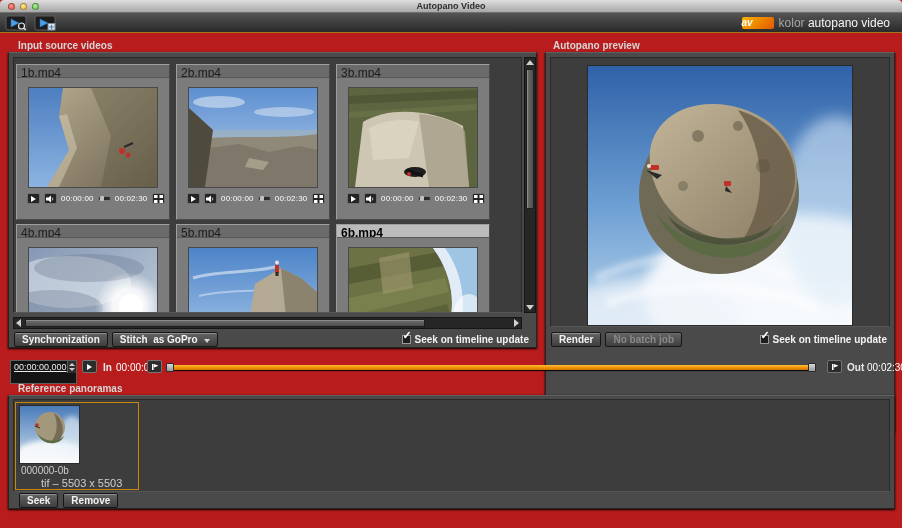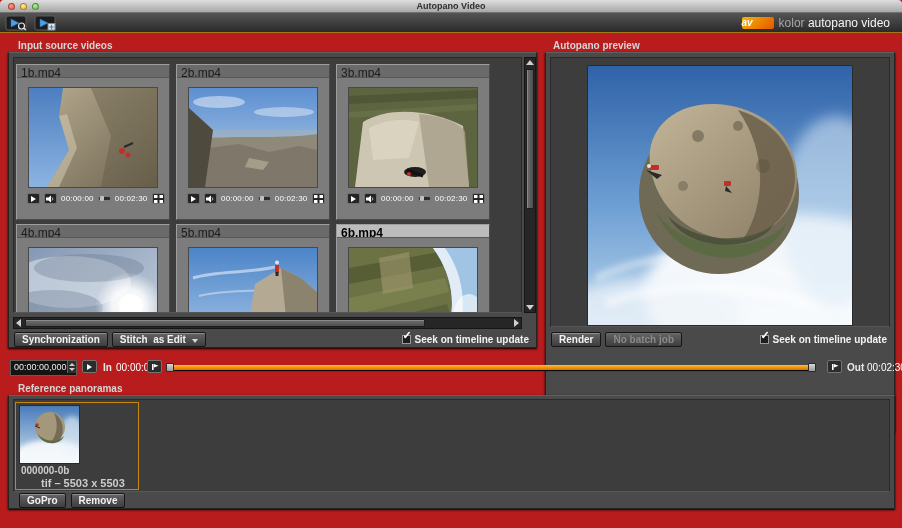--- a/index.html
+++ b/index.html
@@ -72,36 +72,36 @@
   .f-right{margin-left:auto;}
 
   
   .panel-preview{left:545px;top:52px;width:350px;height:380px;}
   .preview-vp{left:4px;top:4px;width:340px;height:270px;}
   .preview-img{position:absolute;left:37px;top:8px;width:264px;height:259px;box-shadow:0 0 0 1px #2a2a2a;}
   .preview-img svg{display:block;width:264px;height:259px;}
 
   
   .timeline{position:absolute;left:0;top:358px;width:902px;height:18px;}
-  .spin{position:absolute;left:10px;top:2px;width:67px;height:16px;background:#141414;border:1px solid #5e5e5e;color:#ececec;font-size:9px;line-height:12px;padding-left:3px;cursor:text;}
+  .spin{position:absolute;left:10px;top:2px;width:67px;height:24px;background:#141414;border:1px solid #5e5e5e;color:#ececec;font-size:9px;line-height:12px;padding-left:3px;cursor:text;text-decoration:underline;}
   .spin-arrows{position:absolute;right:0;top:0;width:9px;height:12px;background:#2e2e2e;border-left:1px solid #5e5e5e;}
   .spin-arrows .arr.up{border-bottom-width:3px;border-left-width:3px;border-right-width:3px;top:2px;left:1px;}
   .spin-arrows .arr.down{border-top-width:3px;border-left-width:3px;border-right-width:3px;bottom:2px;left:1px;}
   .tl-btn{position:absolute;top:2px;width:15px;height:13px;background:#2c2c2c;border:1px solid #747474;border-radius:2px;
     display:flex;align-items:center;justify-content:center;padding:0;cursor:pointer;}
   .tl-label{position:absolute;top:4px;font-size:10px;color:#e8e8e8;font-weight:bold;}
   .tl-time{position:absolute;top:4px;font-size:10px;color:#fff;}
   .track{position:absolute;left:167px;top:6px;width:652px;height:9px;cursor:pointer;}
   .track-bar{position:absolute;left:2px;top:1px;width:642px;height:5px;border-radius:3px;
     background:linear-gradient(#ffbe3c,#f09200 55%,#cf7a00);box-shadow:0 1px 1px #000;}
   .tl-handle{position:absolute;top:-1px;width:8px;height:9px;background:linear-gradient(#d9d9d9,#9a9a9a);border:1px solid #2a2a2a;border-radius:1px;cursor:ew-resize;}
 
   
   .panel-ref{left:8px;top:395px;width:887px;height:114px;}
-  .ref-vp{left:4px;top:3px;width:877px;height:93px;font-weight:bold;}
+  .ref-vp{left:4px;top:3px;width:877px;height:93px;}
   .ref-card{position:absolute;left:1px;top:2px;width:124px;height:88px;border:1px solid #c8860a;background:#3d3d3d;cursor:pointer;}
   .ref-thumb{position:absolute;left:4px;top:3px;width:59px;height:57px;box-shadow:0 0 0 1px #2a2a2a;}
   .ref-thumb svg{display:block;width:59px;height:57px;}
   .ref-name{position:absolute;left:5px;top:62px;font-size:10px;color:#cdcdcd;}
   .ref-meta{position:absolute;left:5px;top:74px;font-size:11px;color:#cdcdcd;margin-left:20px;}
   .ref-footer{position:absolute;left:10px;top:97px;display:flex;gap:5px;}
 </style>
 </head>
 <body>
 
@@ -356,21 +356,21 @@
     </div>
 
     <div class="hscroll">
       <span class="arr left"></span>
       <div class="sb-thumb" style="left:11px;top:1px;width:400px;height:8px"></div>
       <span class="arr right"></span>
     </div>
 
     <div class="panel-footer">
       <button class="btn">Synchronization</button>
-      <button class="btn"><span>Stitch</span>&nbsp;&nbsp;<span>as Edit</span><span class="caret-down"></span></button>
+      <button class="btn"><span>Stitch</span>&nbsp;&nbsp;<span>as GoPro</span><span class="caret-down"></span></button>
       <label class="checkbox f-right">
         <span class="cb-box">
             <span class="cb-check">✓</span>
           </span>
         <span>Seek on timeline update</span>
       </label>
     </div>
   </div>
 
   <div class="section-label" style="left:553px;top:40px">Autopano preview</div>
@@ -489,18 +489,18 @@
             <path d="M18,28 C24,36 38,37 44,30 C40,40 22,40 18,28 Z" fill="#5c6a44"></path>
             <circle cx="17" cy="19" r="1.8" fill="#c03028"></circle>
               <path d="M15,20 l5,2" stroke="#2a2a2a" stroke-width="1"></path>
           </svg>
         </div>
         <div class="ref-name">000000-0b</div>
         <div class="ref-meta">tif – 5503 x 5503</div>
       </div>
     </div>
     <div class="ref-footer">
-      <button class="btn">GoPro</button>
+      <button class="btn">Seek</button>
       <button class="btn">Remove</button>
     </div>
   </div>
 
 </div>
 
 </body></html>

